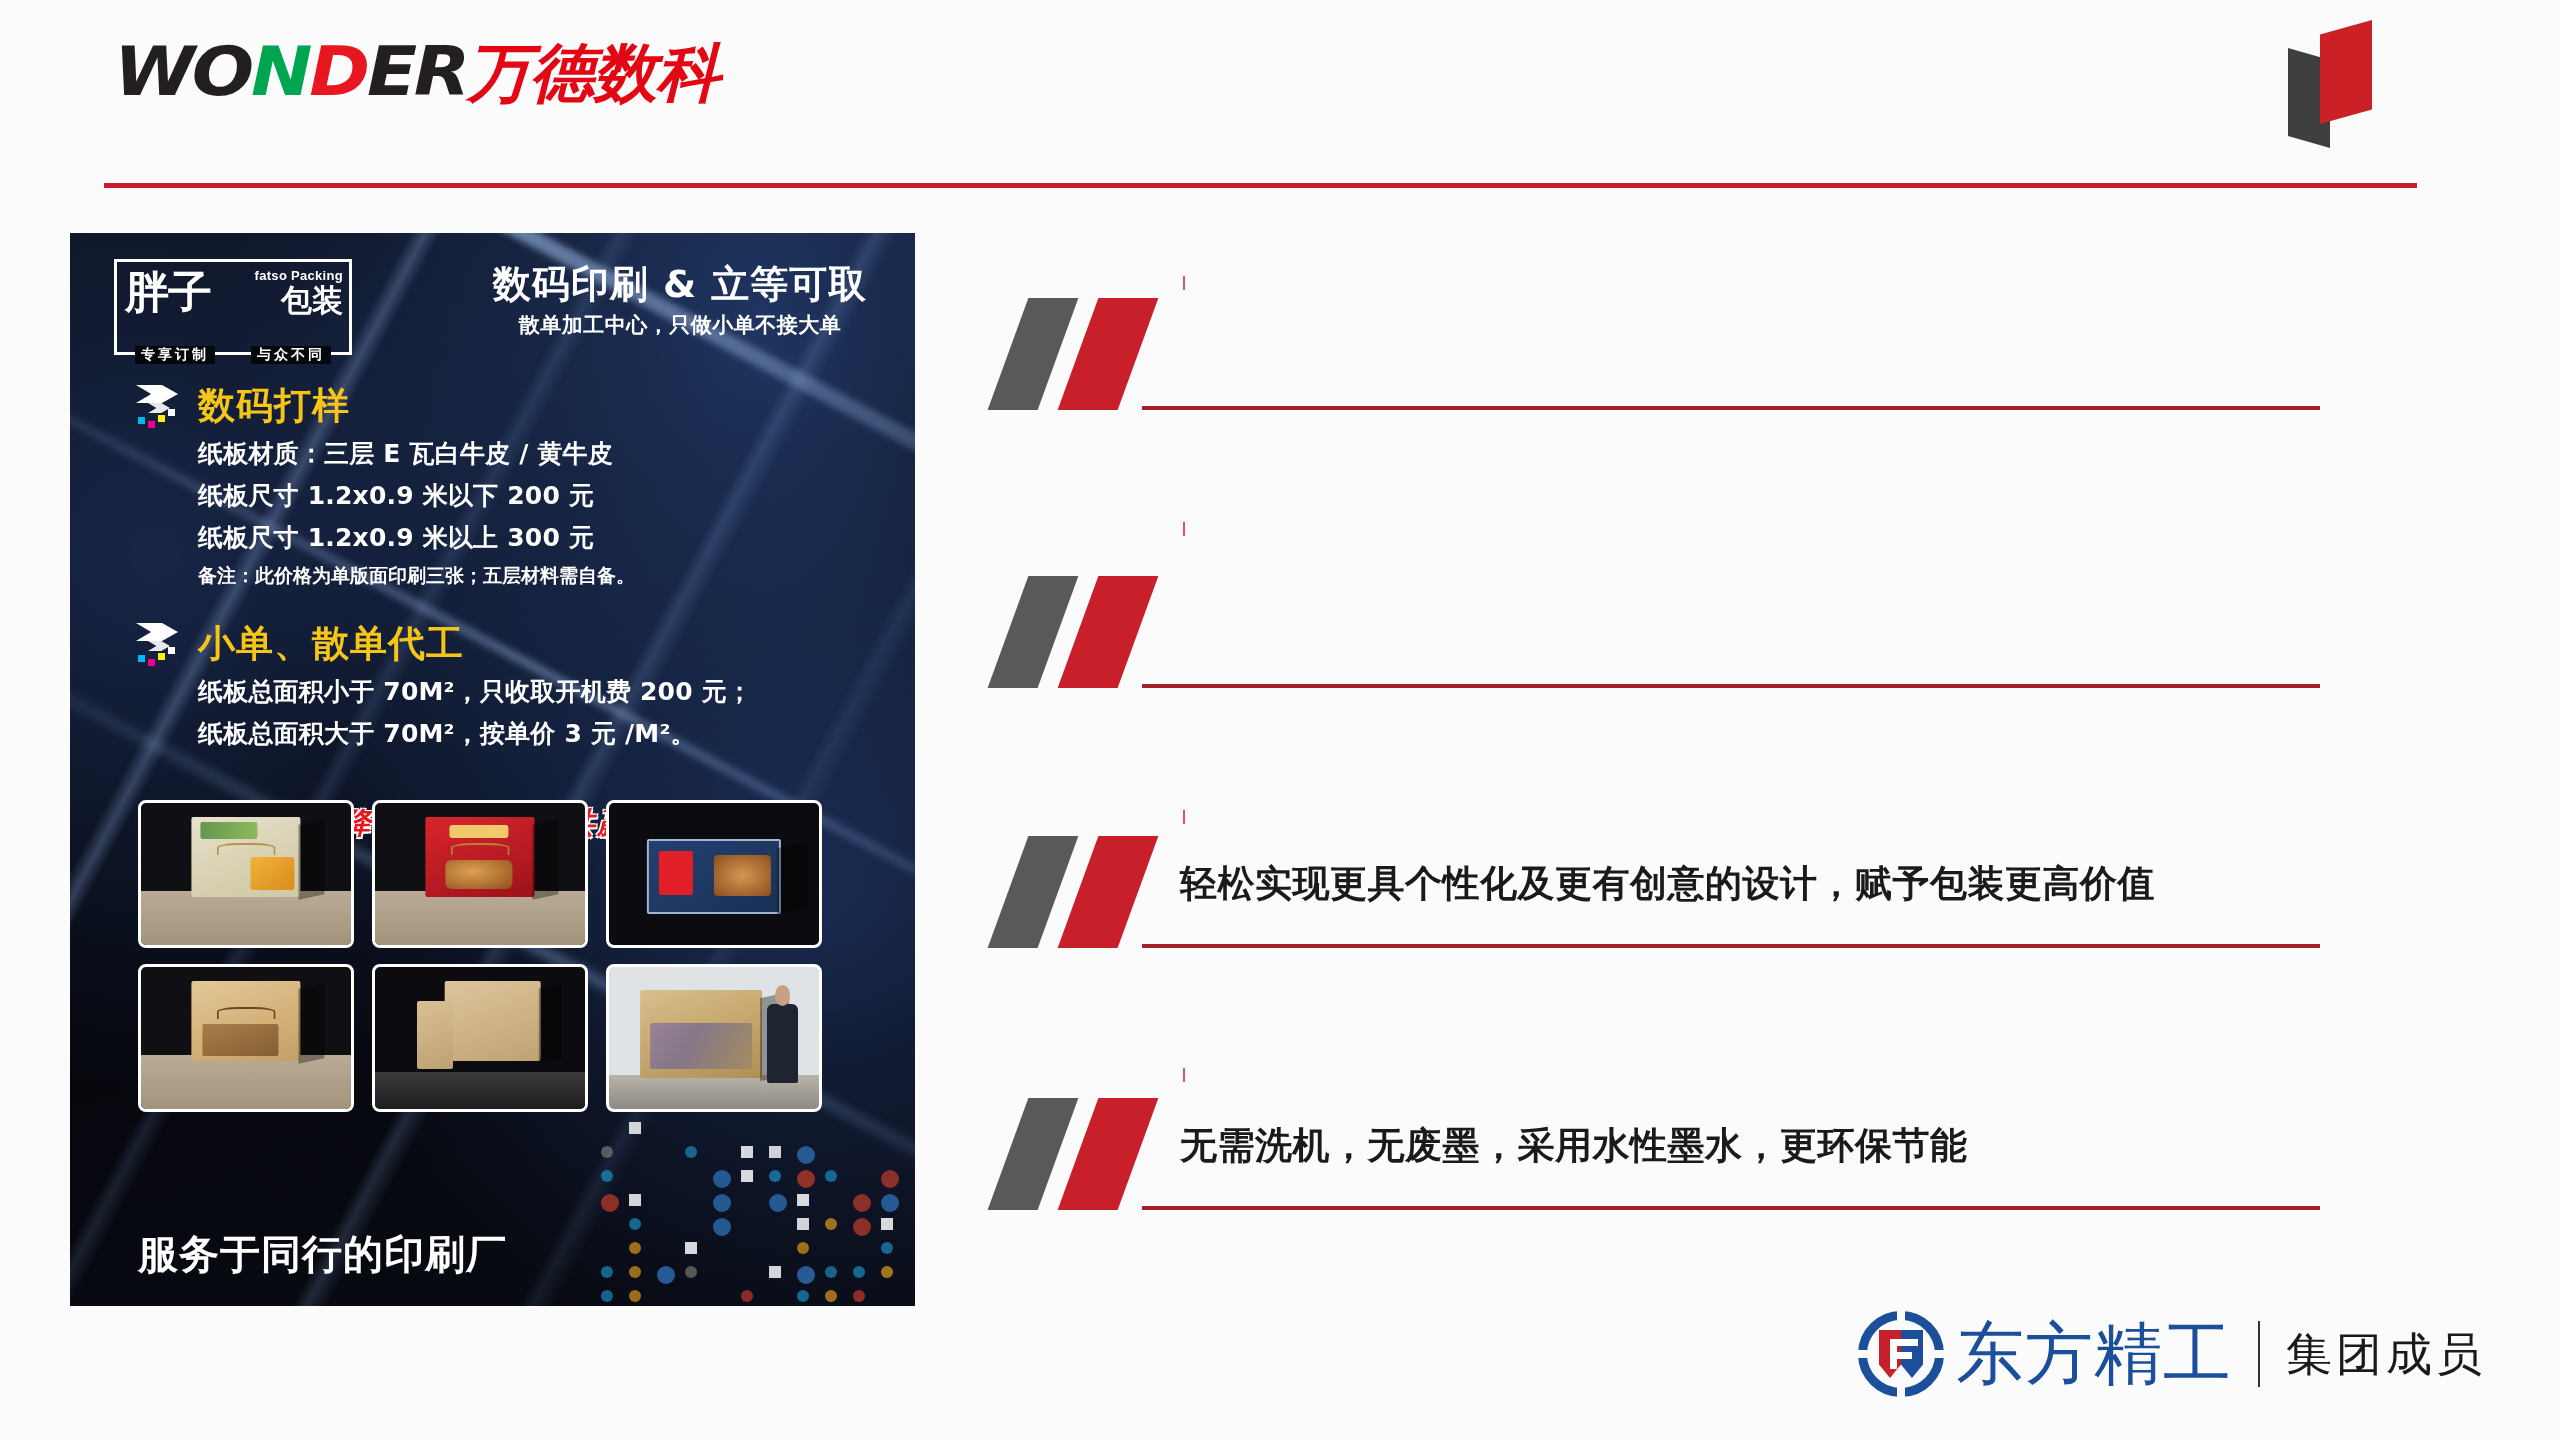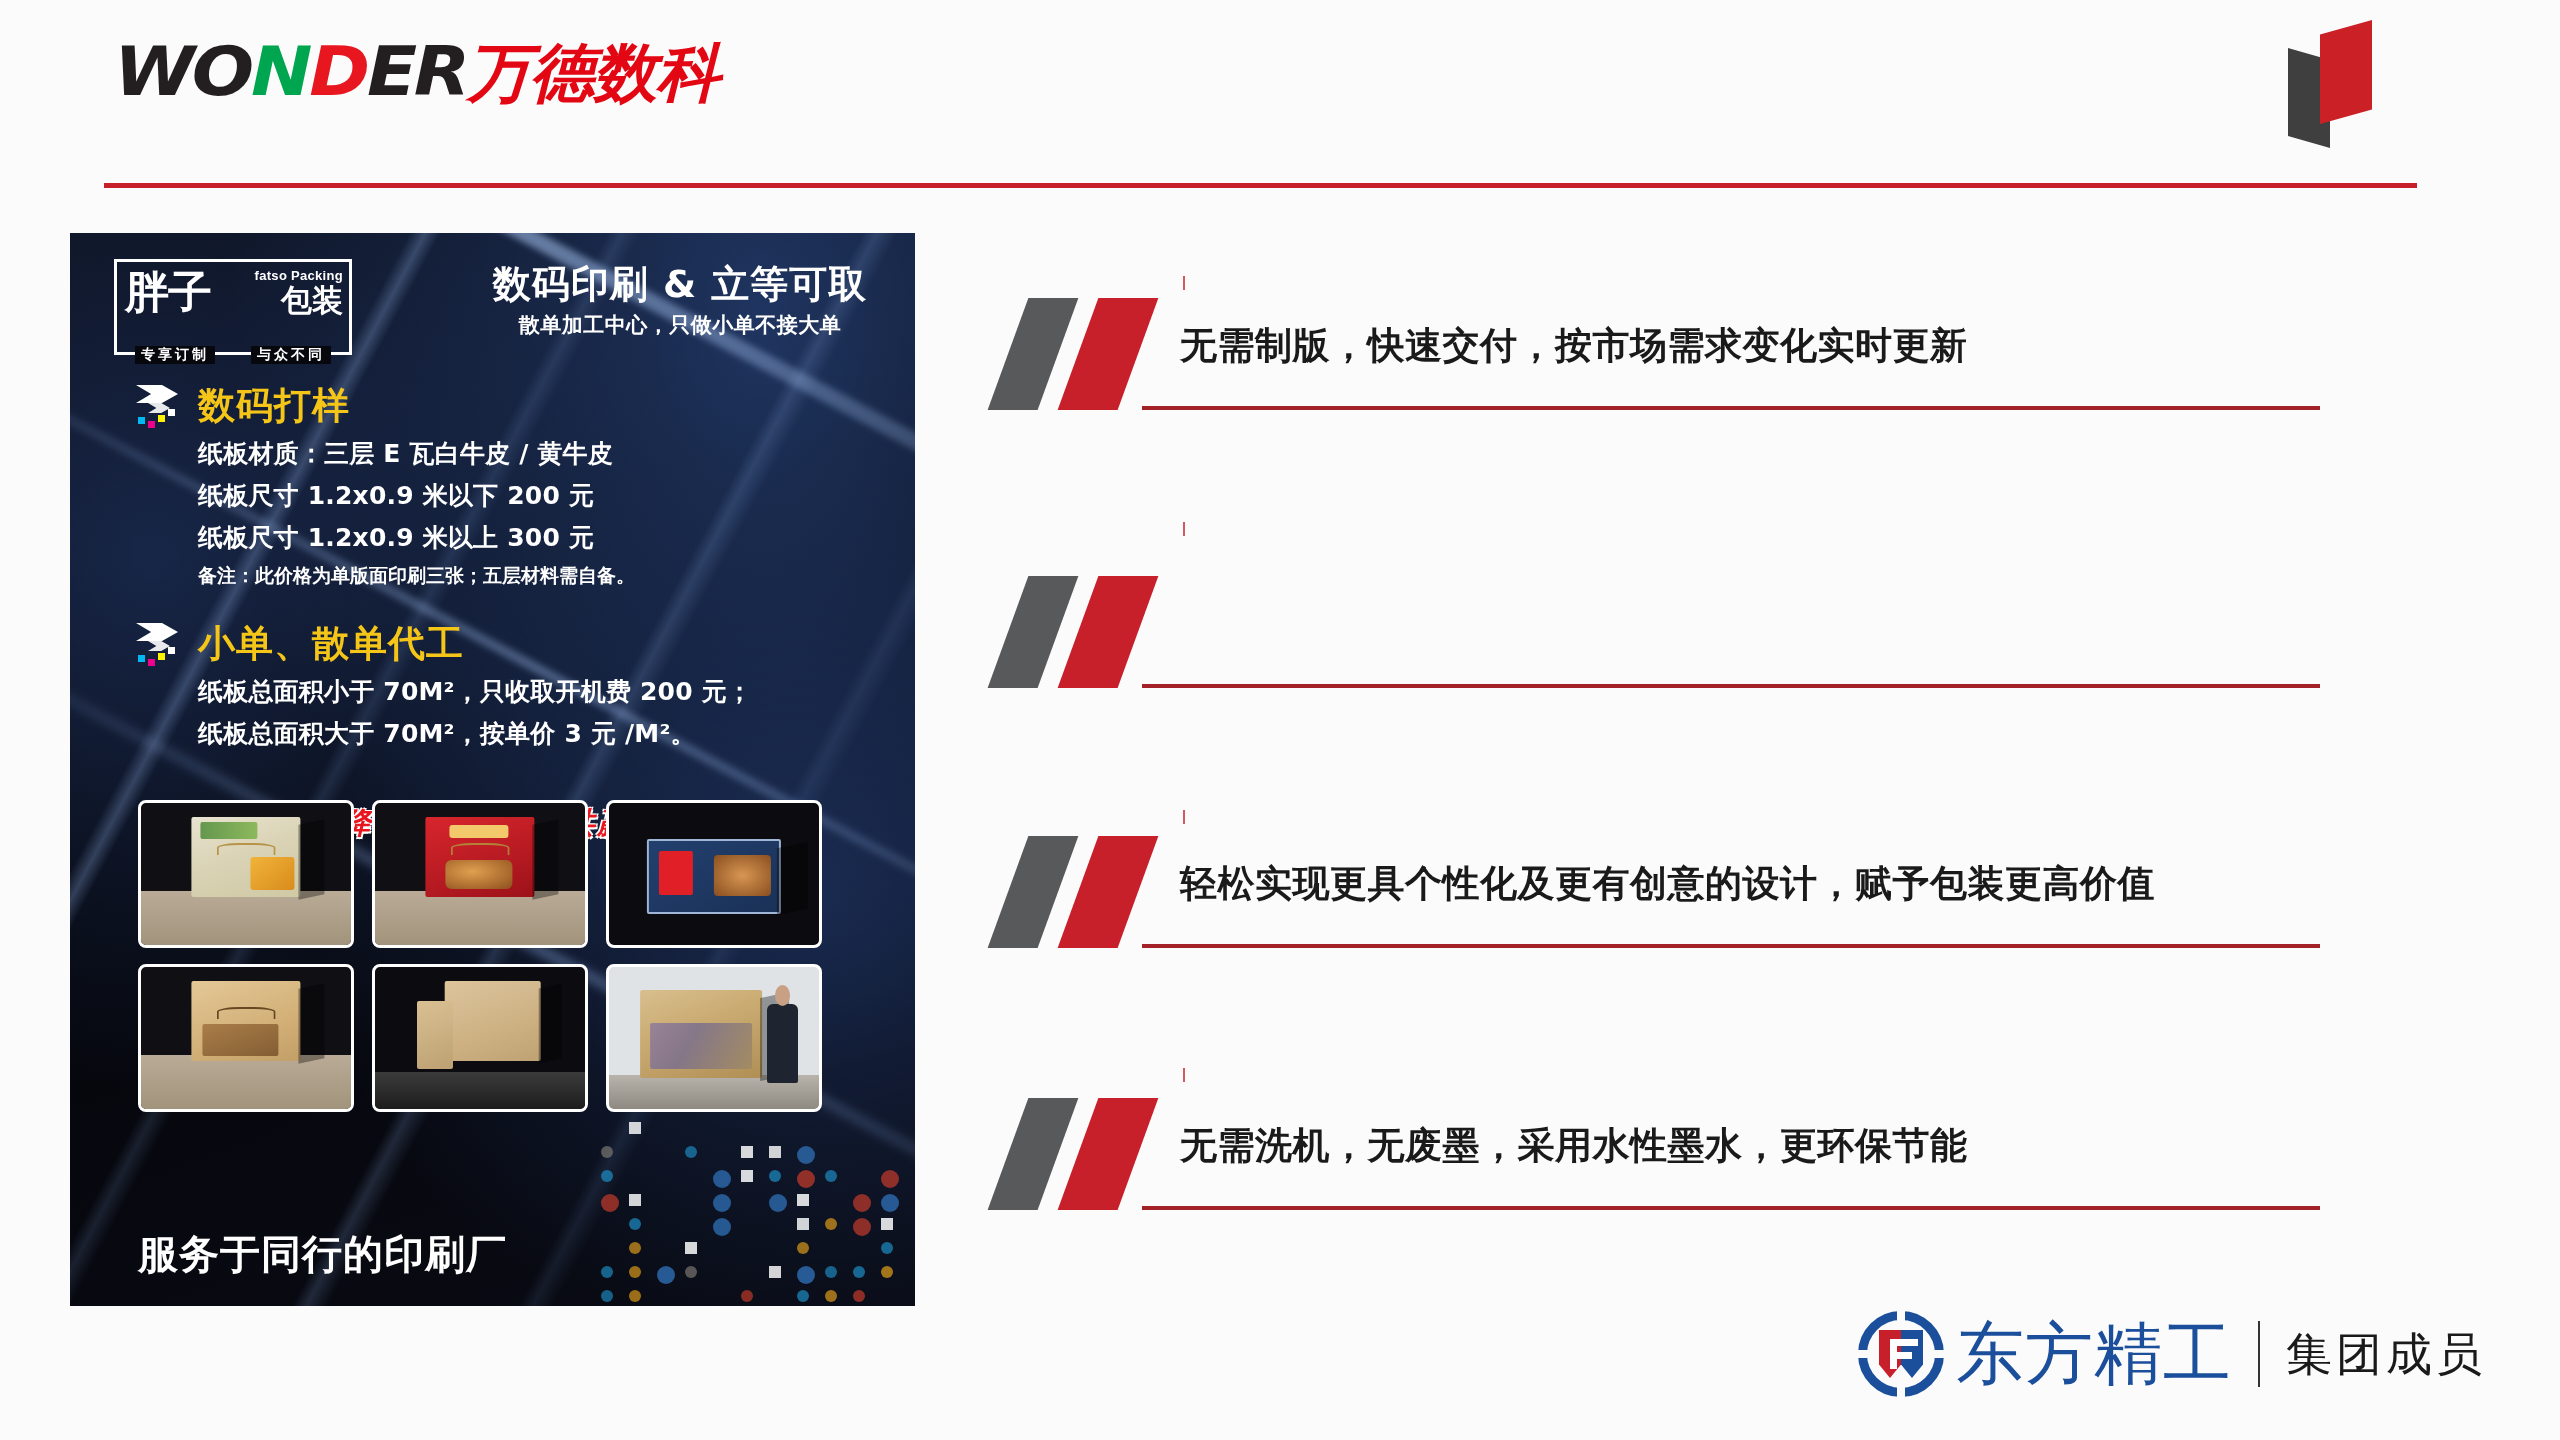--- a/index.html
+++ b/index.html
@@ -710,23 +710,20 @@
       <div class="dot" style="width: 12px; height: 12px; left: 258px; top: 174px; background: rgb(192, 57, 43); opacity: 0.85;"></div>
     </div>
 </div>
 
 <div class="bullet" style="top:290px; height:120px;">
   <div class="tick" style="top:-14px;"></div>
   <div class="mark">
     <div class="bar gray"></div>
     <div class="bar red"></div>
   </div>
-  <div class="text" style="top:30px;">
-    <div>无需制版，快速交付，按市场需求变化实时更新</div>
-  </div>
   <div class="rule"></div>
 </div>
 
 <div class="bullet" style="top:528px; height:160px;">
   <div class="tick" style="top:-6px;"></div>
   <div class="mark">
     <div class="bar gray"></div>
     <div class="bar red"></div>
   </div>
   <div class="rule"></div>

